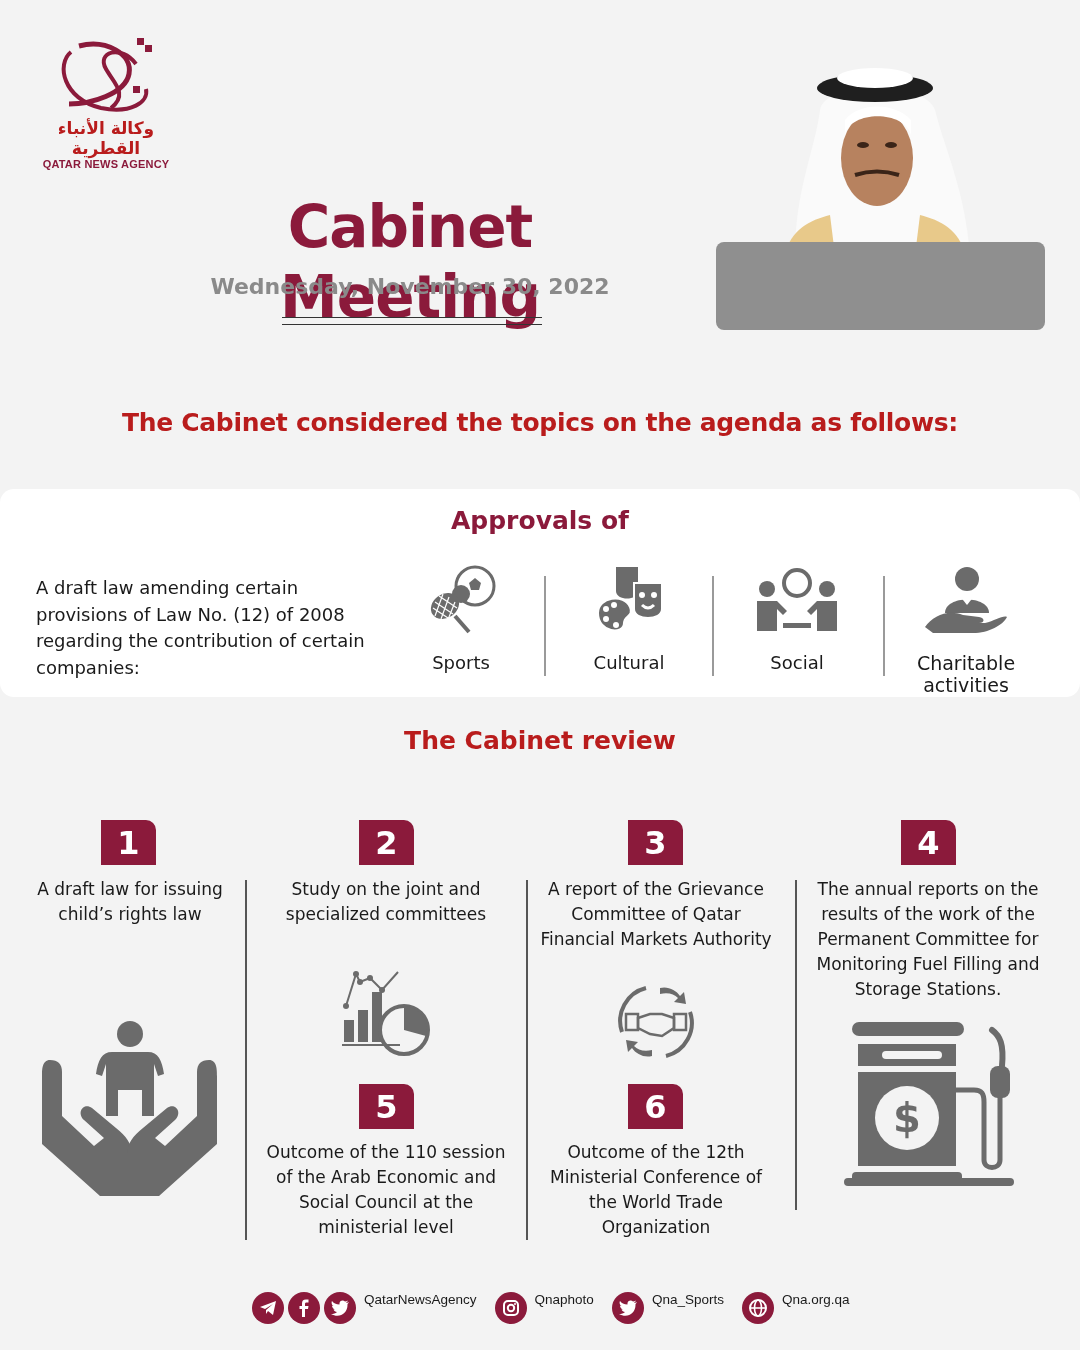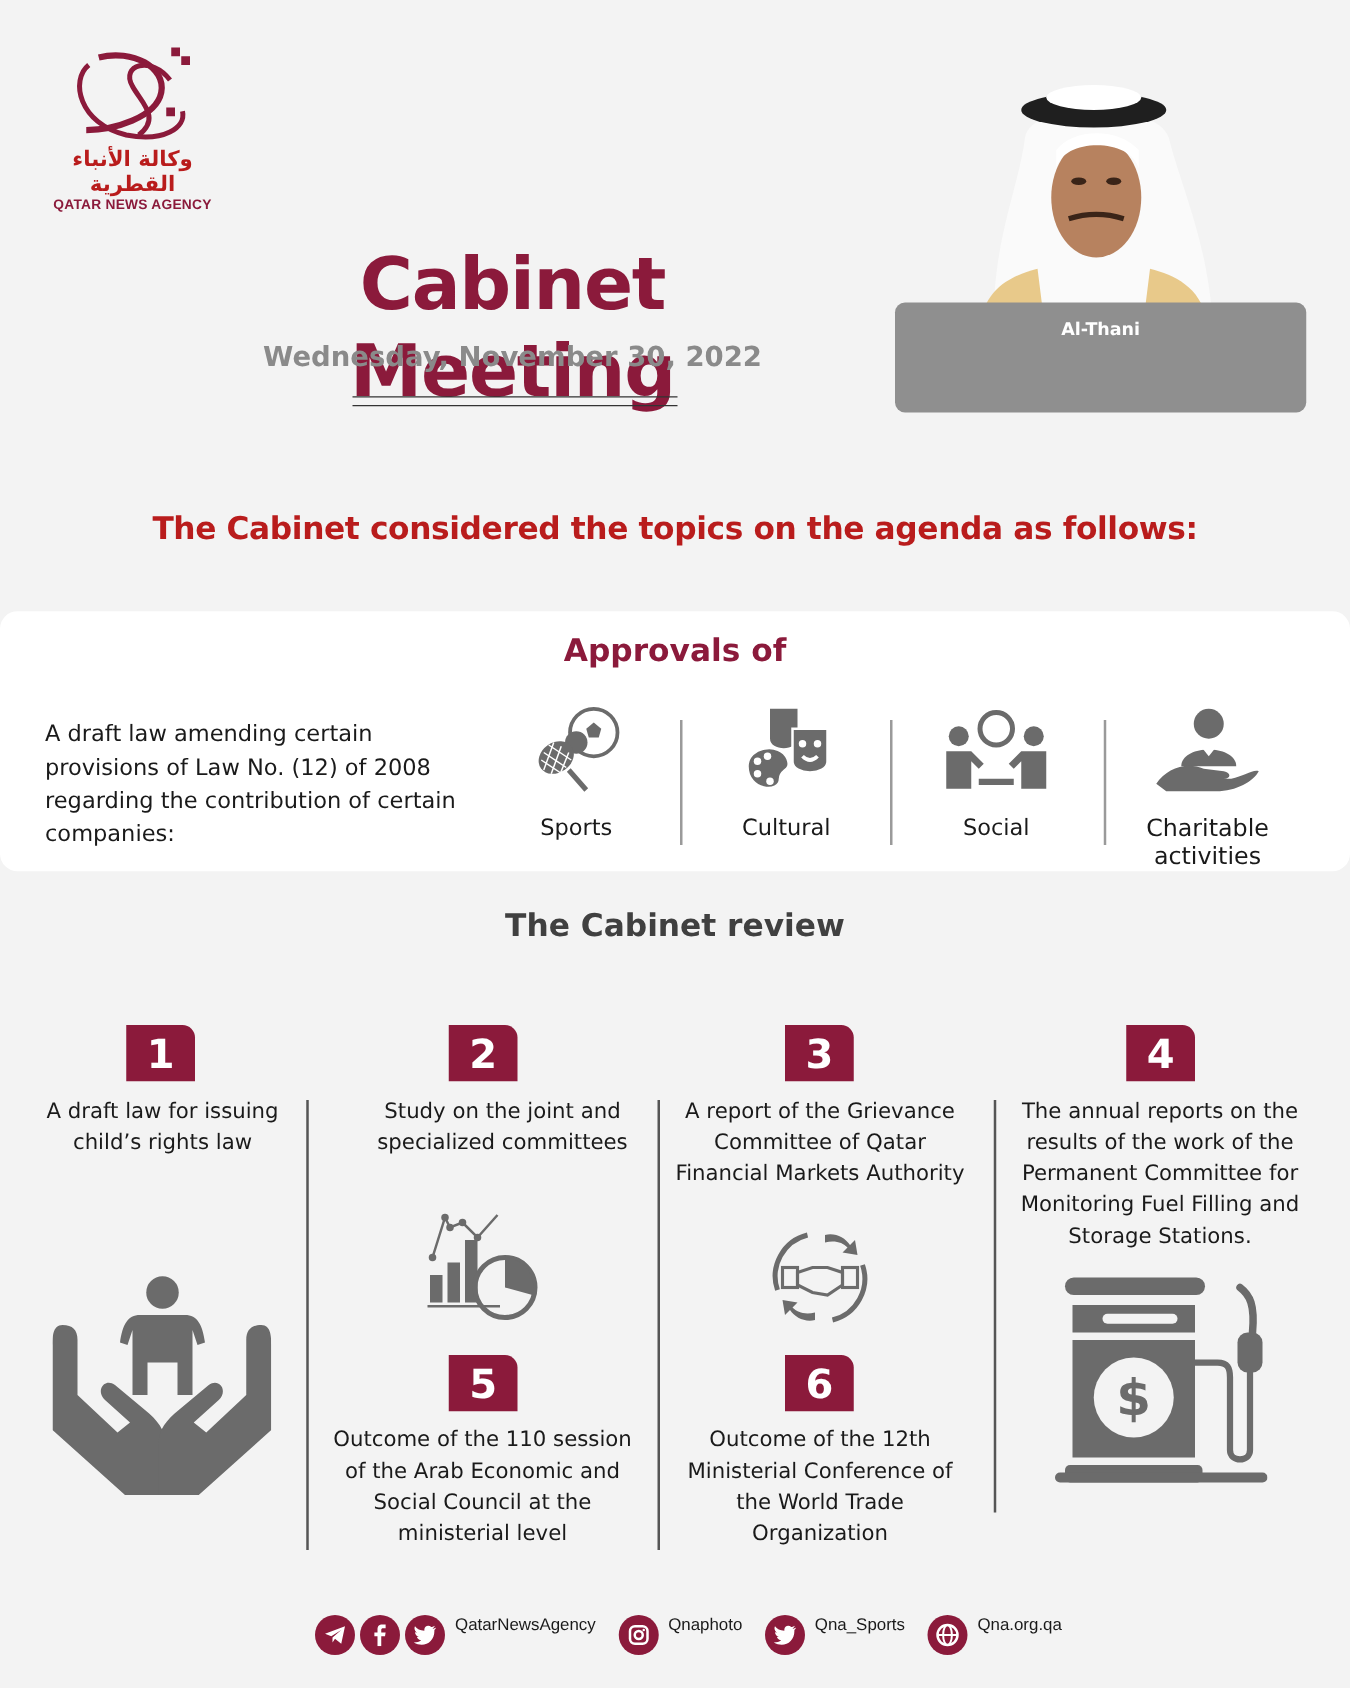--- a/index.html
+++ b/index.html
@@ -42,21 +42,21 @@
   .approvals-title { left: 0; top: 506px; width: 1080px; text-align: center; color: #8b1a3b;
                      font-family: "DejaVu Sans", sans-serif; font-weight: bold; font-size: 25px; }
   .law-text { left: 36px; top: 575px; width: 340px; font-family: "DejaVu Sans", sans-serif; font-size: 18px;
               line-height: 26.5px; color: #1a1a1a; font-weight: 500; }
   .cat { top: 560px; width: 160px; text-align: center; }
   .cat .ico { height: 80px; display: flex; align-items: center; justify-content: center; }
   .cat .lbl { margin-top: 12px; font-family: "DejaVu Sans", sans-serif; font-size: 18px; color: #1a1a1a; }
   .vsep { width: 1.5px; background: #9a9a9a; }
 
   
-  .review-title { left: 0; top: 726px; width: 1080px; text-align: center; color: #404040;
+  .review-title { left: 0; top: 726px; width: 1080px; text-align: center; color: #b91c1c;
                   font-family: "DejaVu Sans", sans-serif; font-weight: bold; font-size: 25px; }
   .num { width: 55px; height: 45px; background: #8b1a3b; color: #fff; border-top-right-radius: 10px;
          font-family: "DejaVu Sans", sans-serif; font-weight: bold; font-size: 32px; text-align: center; line-height: 46px; }
   .item-text { text-align: center; font-family: "DejaVu Sans", sans-serif; font-size: 17px; line-height: 25px; color: #1a1a1a; }
   .rsep { width: 1.5px; background: #555; }
 
   
   .footer { left: 252px; top: 1292px; height: 32px; display: flex; align-items: flex-start; gap: 4px; }
   .soc { width: 32px; height: 32px; border-radius: 50%; background: #8b1a3b; display: flex; align-items: center; justify-content: center; }
   .handle { font-family: "Liberation Sans", sans-serif; font-size: 13.5px; color: #1a1a1a; margin: 0 14px 0 4px; }
@@ -89,21 +89,20 @@
     <ellipse cx="102" cy="118" rx="36" ry="48" fill="#b7825f"></ellipse>
     <path d="M70 95 C 75 70, 130 70, 136 95 L 136 80 C 120 62, 84 62, 70 80 Z" fill="#fff"></path>
     <ellipse cx="100" cy="48" rx="58" ry="14" fill="#1f1f1f"></ellipse>
     <ellipse cx="100" cy="38" rx="38" ry="10" fill="#ffffff"></ellipse>
     <path d="M80 135 Q 102 128 124 135" stroke="#3a2418" stroke-width="4" fill="none"></path>
     <ellipse cx="88" cy="105" rx="6" ry="3" fill="#3a2418"></ellipse>
     <ellipse cx="116" cy="105" rx="6" ry="3" fill="#3a2418"></ellipse>
   </svg>
 </div>
 <div class="abs caption">
-  <div class="name">Al-Thani</div>
 </div>
 
 <div class="abs subhead">The Cabinet considered the topics on the agenda as follows:</div>
 
 <div class="abs panel"></div>
 <div class="abs approvals-title">Approvals of</div>
 <div class="abs law-text">A draft law amending certain provisions of Law No. (12) of 2008 regarding the contribution of certain companies:</div>
 
 <div class="abs cat" style="left:381px;">
   <div class="ico">
@@ -175,21 +174,21 @@
     <circle cx="88" cy="14" r="13" fill="#6b6b6b"></circle>
     <path d="M70 32 L106 32 C116 32, 120 40, 122 54 L116 56 L112 44 L112 96 L100 96 L100 70 L76 70 L76 96 L64 96 L64 44 L60 56 L54 54 C56 40, 60 32, 70 32 Z" fill="#6b6b6b"></path>
     <rect x="82" y="72" width="12" height="24" fill="#f3f3f3"></rect>
     <path d="M8 40 C0 40, 0 50, 0 56 L0 124 L58 176 L90 176 L90 134 C90 124, 84 116, 74 108 L50 88 C42 82, 34 92, 42 100 L62 118 L52 126 L20 96 L20 52 C20 44, 16 40, 8 40 Z" fill="#6b6b6b"></path>
     <path d="M167 40 C175 40, 175 50, 175 56 L175 124 L117 176 L85 176 L85 134 C85 124, 91 116, 101 108 L125 88 C133 82, 141 92, 133 100 L113 118 L123 126 L155 96 L155 52 C155 44, 159 40, 167 40 Z" fill="#6b6b6b"></path>
   </svg>
 </div>
 <div class="abs rsep" style="left:245px; top:880px; height:360px;"></div>
 
 <div class="abs num" style="left:359px; top:820px;">2</div>
-<div class="abs item-text" style="left:276px; top:877px; width:252px;">Study on the joint and specialized committees</div>
+<div class="abs item-text" style="left:260px; top:877px; width:252px;">Study on the joint and specialized committees</div>
 <div class="abs" style="left:340px; top:970px;">
   <svg width="92" height="88" viewBox="0 0 92 88">
     <polyline points="6,36 16,4 20,12 30,8 42,20 58,2" fill="none" stroke="#6b6b6b" stroke-width="2"></polyline>
     <circle cx="6" cy="36" r="3" fill="#6b6b6b"></circle>
       <circle cx="16" cy="4" r="3" fill="#6b6b6b"></circle>
       <circle cx="20" cy="12" r="3" fill="#6b6b6b"></circle>
       <circle cx="30" cy="8" r="3" fill="#6b6b6b"></circle>
       <circle cx="42" cy="20" r="3" fill="#6b6b6b"></circle>
     <rect x="4" y="50" width="10" height="22" fill="#6b6b6b"></rect>
     <rect x="18" y="40" width="10" height="32" fill="#6b6b6b"></rect>

